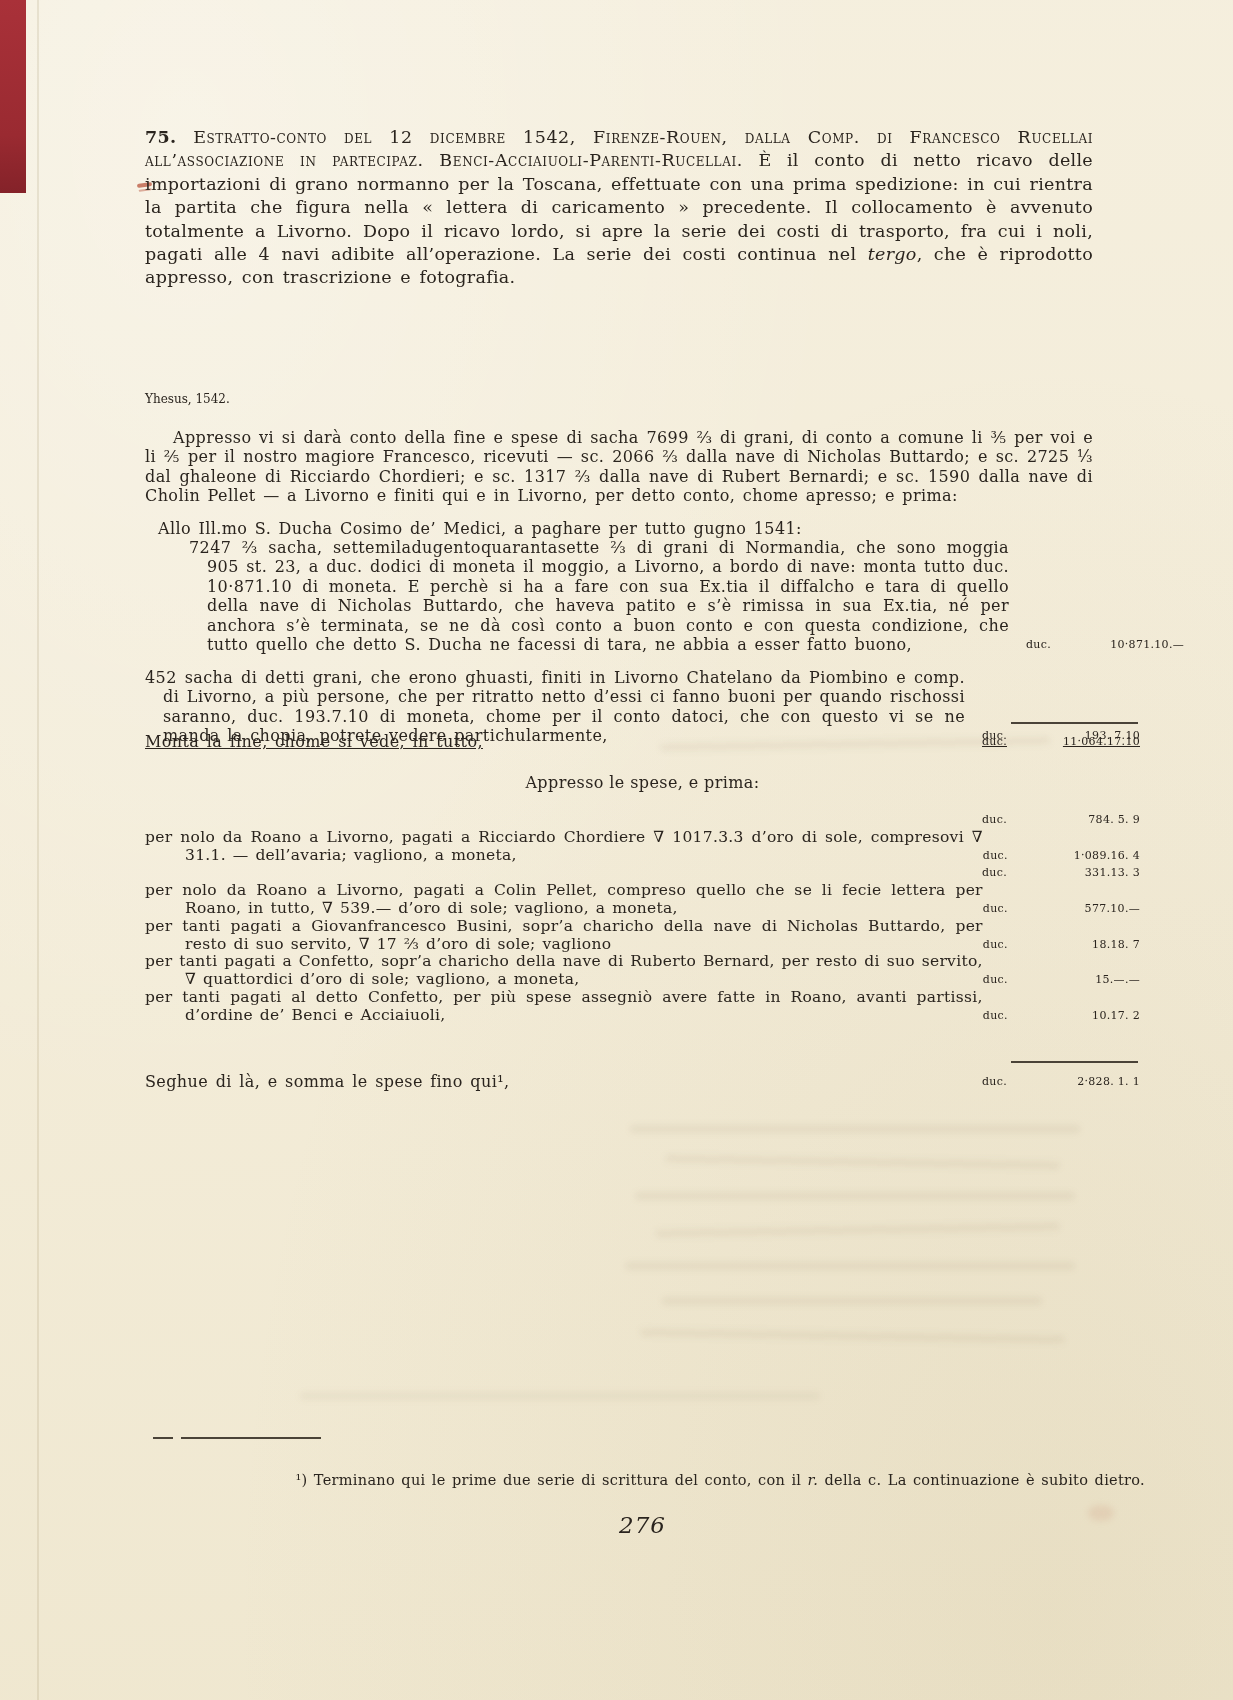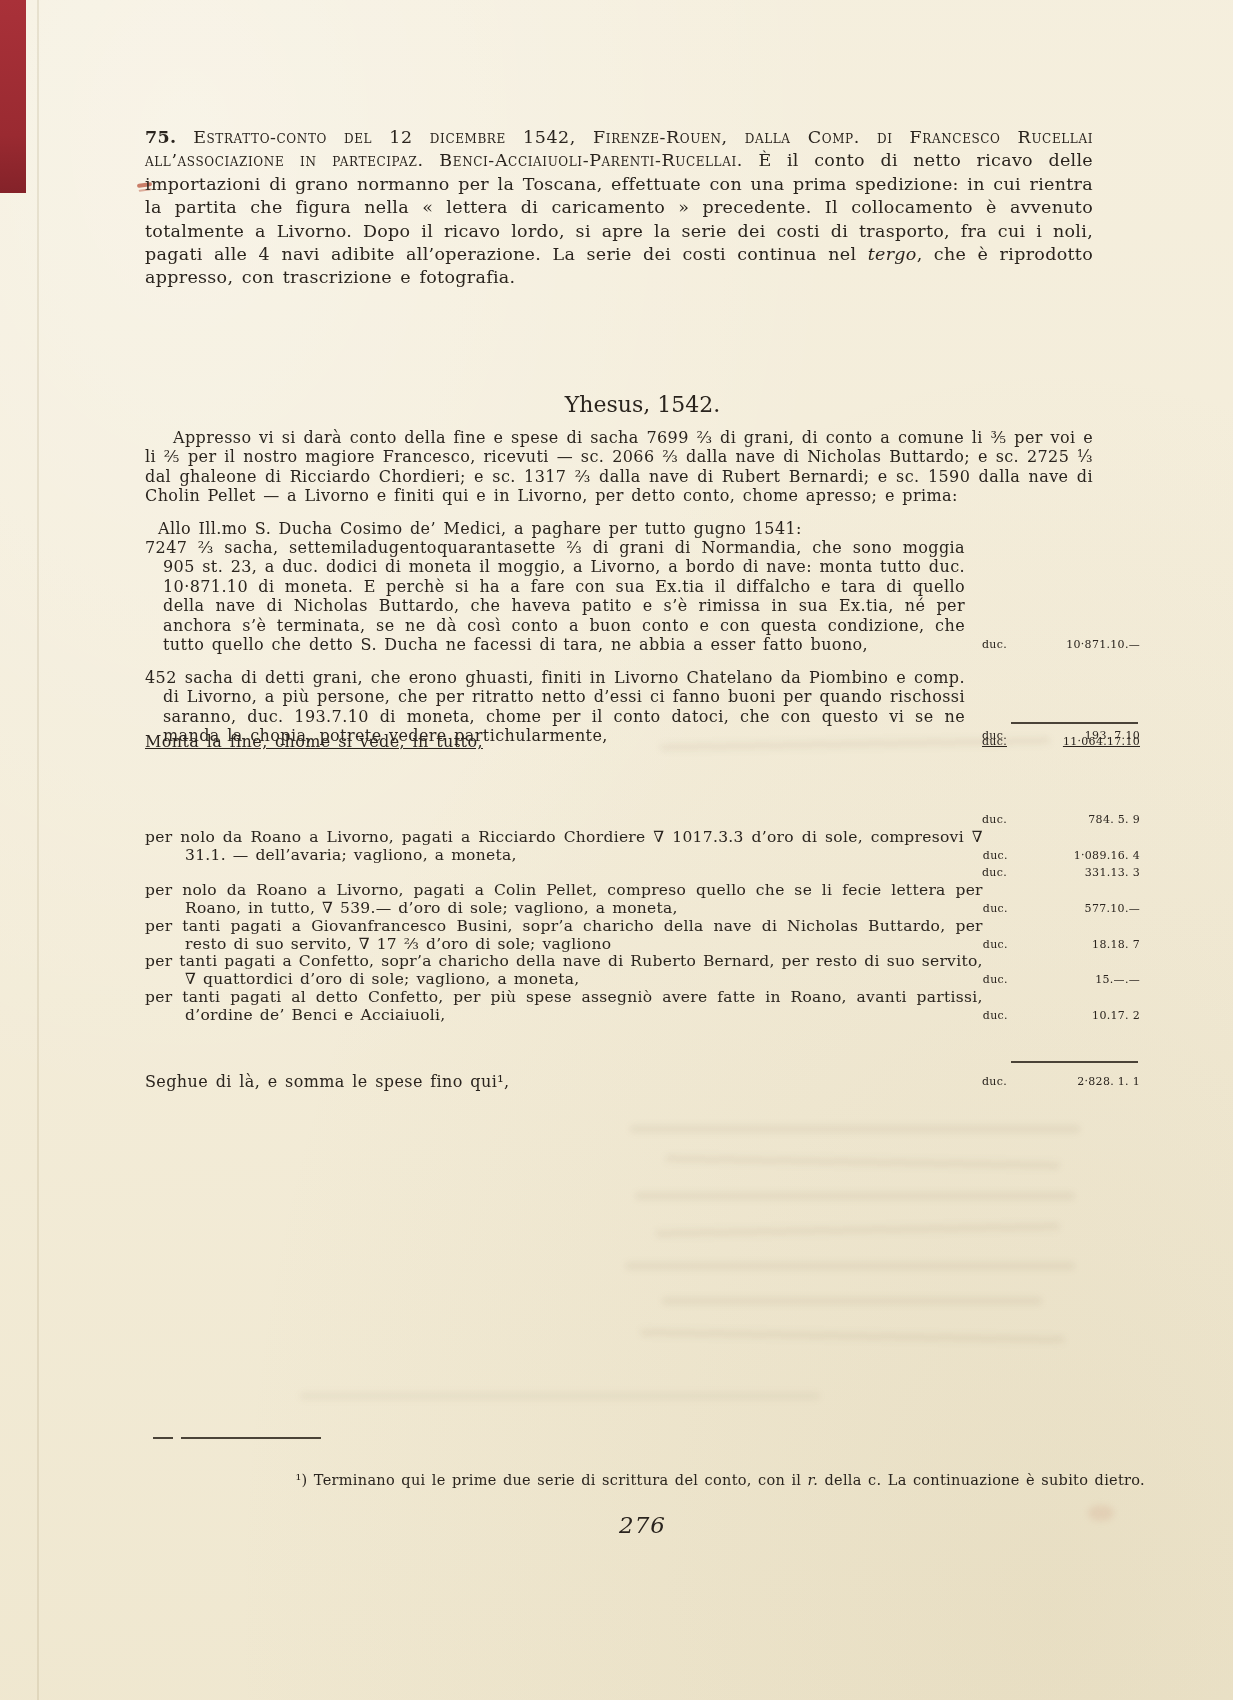--- a/index.html
+++ b/index.html
@@ -32,30 +32,30 @@
   .g7{left:662px;top:1297px;width:380px;}
   .g8{left:640px;top:1332px;width:425px;transform:rotate(1deg);}
   .g9{left:300px;top:1392px;width:520px;background:rgba(125,105,70,0.06);}
 
   
   .blk{position:absolute;left:145px;width:948px;}
   .intro{top:126px;font-size:17.5px;line-height:23.4px;text-align:justify;
     letter-spacing:0.3px;word-spacing:2.6px;}
   .intro .num{font-weight:bold;}
   .sc{font-variant:small-caps;letter-spacing:0.6px;}
-  .yhesus{top:392px;width:995px;text-align:center;font-size:22px;}
+  .yhesus{top:392px;width:995px;font-size:12px;}
   .appresso{top:428px;font-size:16px;line-height:19.4px;text-align:justify;
     letter-spacing:0.4px;word-spacing:2px;text-indent:28px;}
   .allo{top:519px;font-size:16px;line-height:19.4px;letter-spacing:0.4px;
     word-spacing:2px;text-indent:13px;}
 
   .row{position:absolute;left:145px;width:995px;display:flex;align-items:flex-end;}
   .etext{width:802px;font-size:16px;line-height:19.4px;text-align:justify;
     letter-spacing:0.4px;word-spacing:2px;padding-left:18px;text-indent:-18px;}
-  .entry1{top:538px;}
+  .entry1{top:538px;margin-left:44px;}
   .entry2{top:632px;margin-top:36px;}
   .amt{margin-left:auto;width:158px;display:flex;justify-content:space-between;
     font-size:11px;line-height:19.4px;letter-spacing:0.3px;}
   .amt .val{text-align:right;}
   .rule{position:absolute;height:2px;background:rgba(45,38,28,0.85);}
   .rule1{left:1011px;top:722px;width:127px;}
   .rule2{left:1011px;top:1061px;width:127px;}
   .monta{top:732px;text-decoration:underline;}
   .monta .etext,.seghue .etext{padding-left:0;text-indent:0;width:760px;}
   .spese-head{top:773px;width:995px;text-align:center;font-size:16px;letter-spacing:0.4px;}
@@ -128,20 +128,21 @@
   <div class="rule rule1"></div>
 
   <div class="row monta">
     <div class="etext">Monta la fine, chome si vede, in tutto,</div>
     <div class="amt">
       <span>duc.</span>
       <span class="val">11·064.17.10</span>
     </div>
   </div>
 
+  <div class="blk spese-head">Appresso le spese, e prima:</div>
 
   <div class="expenses">
     <div class="exp-row">
       <div class="amt">
         <span>duc.</span>
         <span class="val">784. 5. 9</span>
       </div>
     </div>
     <div class="exp-row">
       <div class="exp-text">per nolo da Roano a Livorno, pagati a Ricciardo Chordiere ∇ 1017.3.3 d’oro di sole, compresovi ∇ 31.1. — dell’avaria; vagliono, a moneta,</div>

